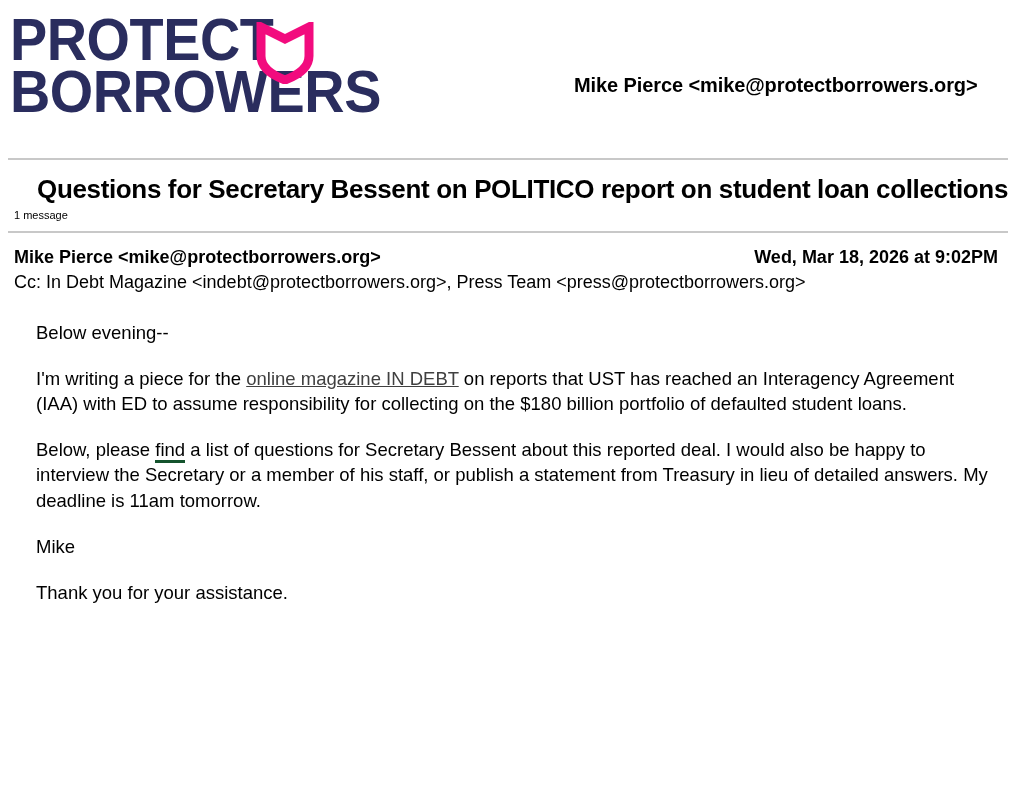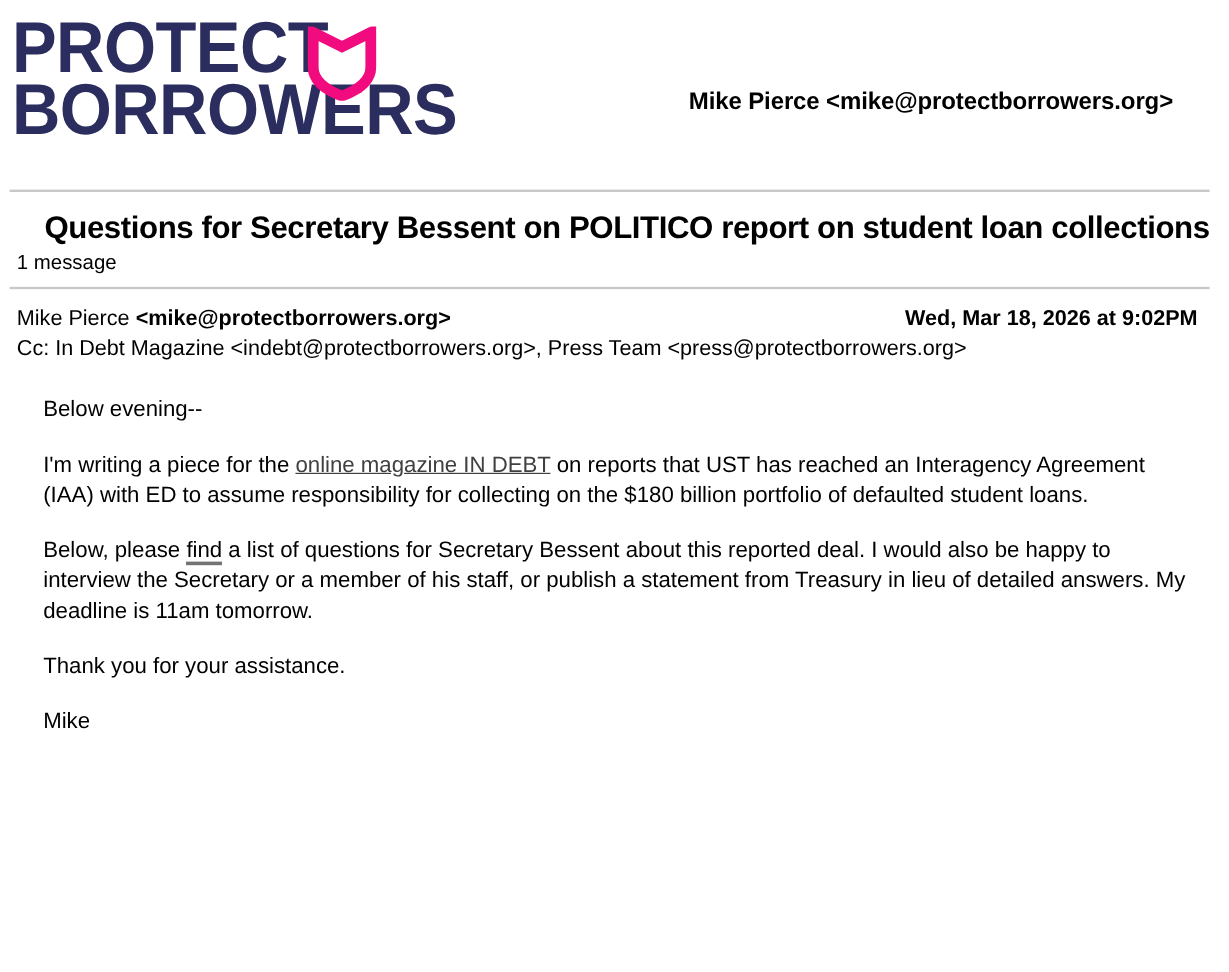--- a/index.html
+++ b/index.html
@@ -78,38 +78,38 @@
   .subject-title {
     font-size: 26px;
     font-weight: 700;
     line-height: 1.22;
     letter-spacing: -0.35px;
     margin: 0;
     color: #000;
     text-align: right;
   }
   .subject-count {
-    font-size: 17px;
+    font-size: 11px;
     font-weight: 400;
     margin: 3px 0 0 0;
     color: #000;
   }
 
   
   .msg-header {
     padding: 12px 16px 10px 14px;
     font-size: 18px;
     line-height: 1.42;
   }
   .msg-from-row {
     display: flex;
     justify-content: space-between;
     align-items: baseline;
   }
-  .msg-from-name { font-weight: 400; margin-top: 39px; }
+  .msg-from-name { font-weight: 700; margin-top: 39px; }
   .msg-from-addr { font-weight: 700; }
   .msg-date {
     font-weight: 700;
     white-space: nowrap;
     padding-right: 10px;
   }
   .msg-to, .msg-cc { font-weight: 400; }
 
   
   .msg-body {
@@ -126,21 +126,21 @@
     text-decoration: underline;
   }
   .url-link {
     color: #1155cc;
     text-decoration: underline;
     word-break: break-all;
   }
   .grammar {
     color: #000;
     text-decoration: none;
-    border-bottom: 3px solid #737373;
+    border-bottom: 3px solid #14532d;
     padding-bottom: 0px;
   }
 </style>
 </head>
 <body>
 
 <div class="letterhead">
 
   <div class="logo-block">
     <span class="logo-line logo-line-1">PROTECT</span>
@@ -182,20 +182,20 @@
   <p>
     <span>I'm writing a piece for the </span><a class="link" href="#">online magazine IN DEBT</a><span> on reports that UST has reached an Interagency Agreement (IAA) with ED to assume responsibility for collecting on the $180 billion portfolio of defaulted student loans.</span>
   </p>
 
 
   <p>
     <span>Below, please </span><span class="grammar">find</span><span> a list of questions for Secretary Bessent about this reported deal. I would also be happy to interview the Secretary or a member of his staff, or publish a statement from Treasury in lieu of detailed answers.  My deadline is 11am tomorrow.</span>
   </p>
 
   <p>
+    <span>Mike</span>
+  </p>
+
+  <p>
     <span>Thank you for your assistance.</span>
   </p>
 
-  <p>
-    <span>Mike</span>
-  </p>
-
 </div>
 
 </body></html>

